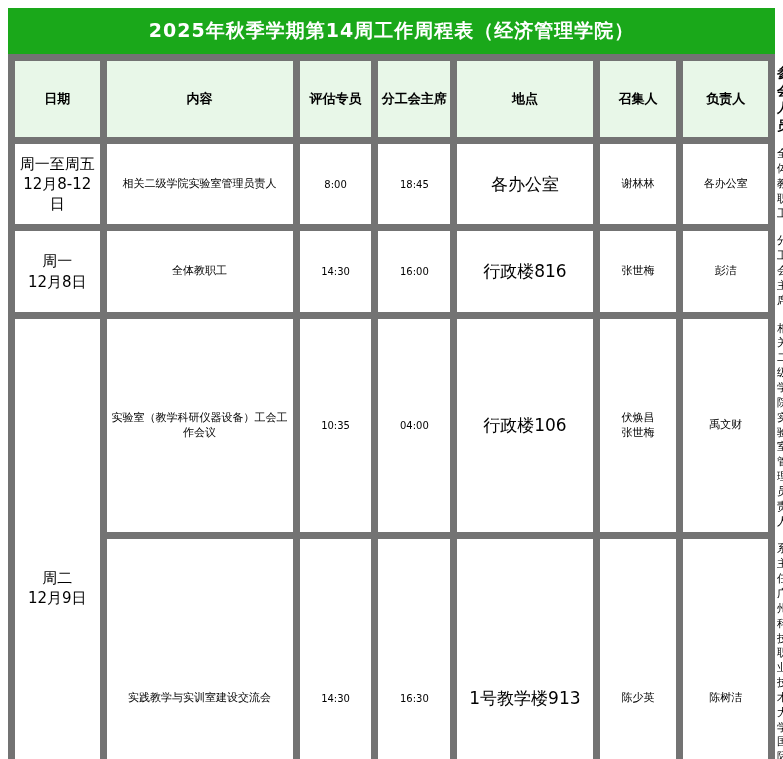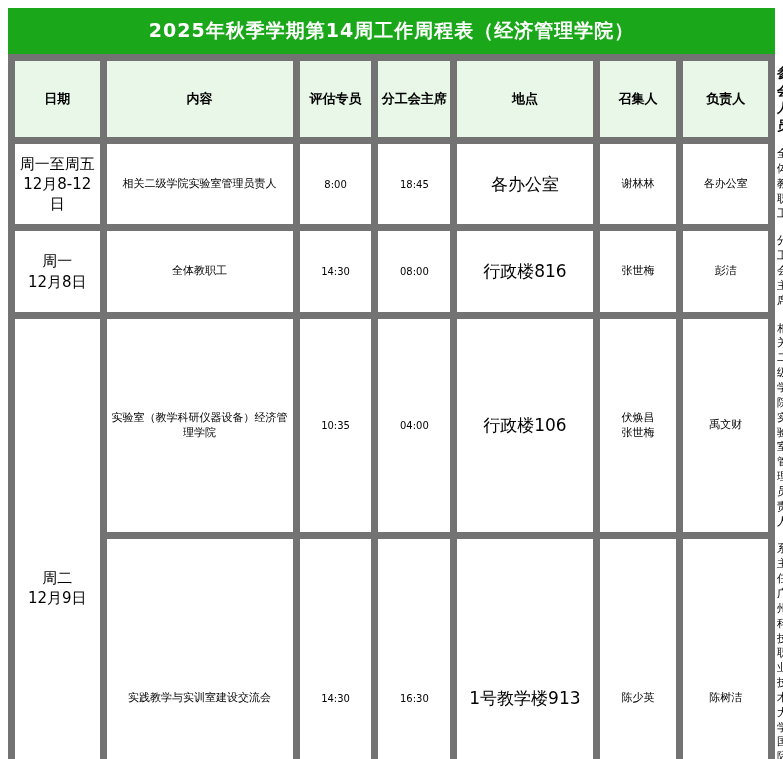--- a/index.html
+++ b/index.html
@@ -122,38 +122,38 @@
           </td>
           <td class="attend-cell">全体教职工</td>
         </tr>
         <tr>
           <td class="date-cell">
             <span class="nl">周一</span>
             <span class="nl">12月8日</span>
           </td>
           <td class="content-cell">全体教职工</td>
           <td class="time-cell">14:30</td>
-          <td class="time-cell">08:00</td>
+          <td class="time-cell">16:00</td>
           <td class="place-cell">
             <span class="nl">行政楼816</span>
           </td>
           <td class="person-cell">
             <span class="nl">张世梅</span>
           </td>
           <td class="person-cell">
             <span class="nl">彭洁</span>
           </td>
           <td class="attend-cell">分工会主席</td>
         </tr>
         <tr>
           <td class="date-cell" rowspan="2">
             <span class="nl">周二</span>
             <span class="nl">12月9日</span>
           </td>
-          <td class="content-cell">实验室（教学科研仪器设备）经济管理学院</td>
+          <td class="content-cell">实验室（教学科研仪器设备）工会工作会议</td>
           <td class="time-cell">10:35</td>
           <td class="time-cell">04:00</td>
           <td class="place-cell">
             <span class="nl">行政楼106</span>
           </td>
           <td class="person-cell">
             <span class="nl">伏焕昌</span>
             <span class="nl">张世梅</span>
           </td>
           <td class="person-cell">

